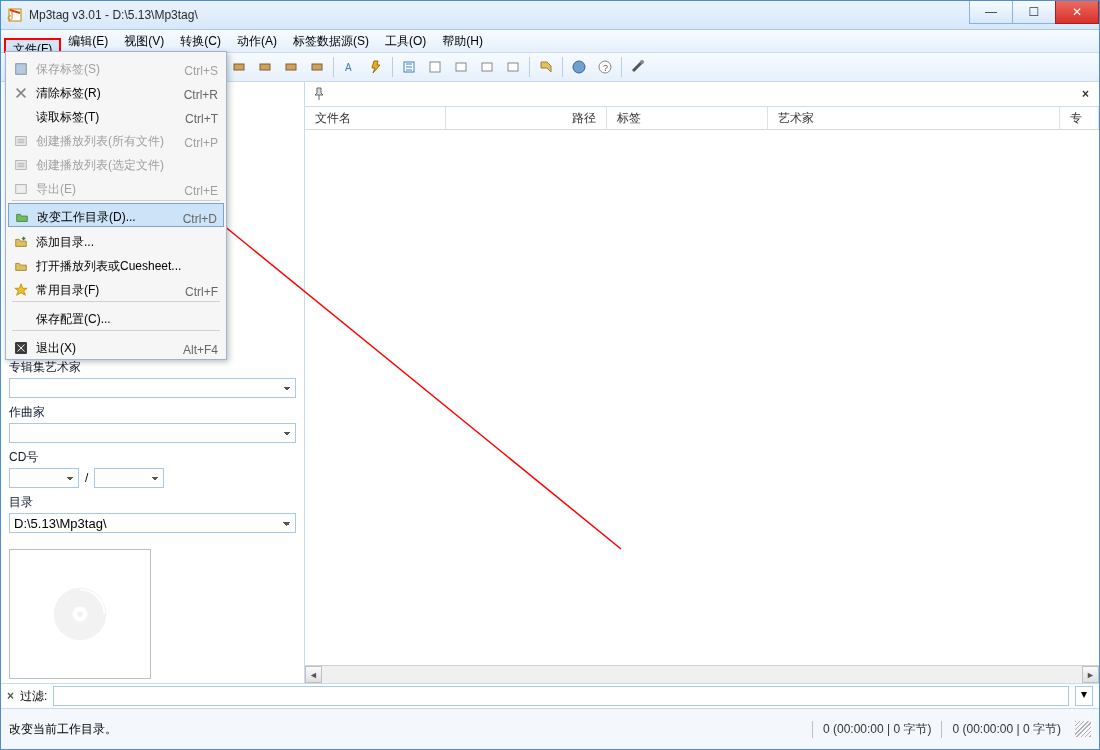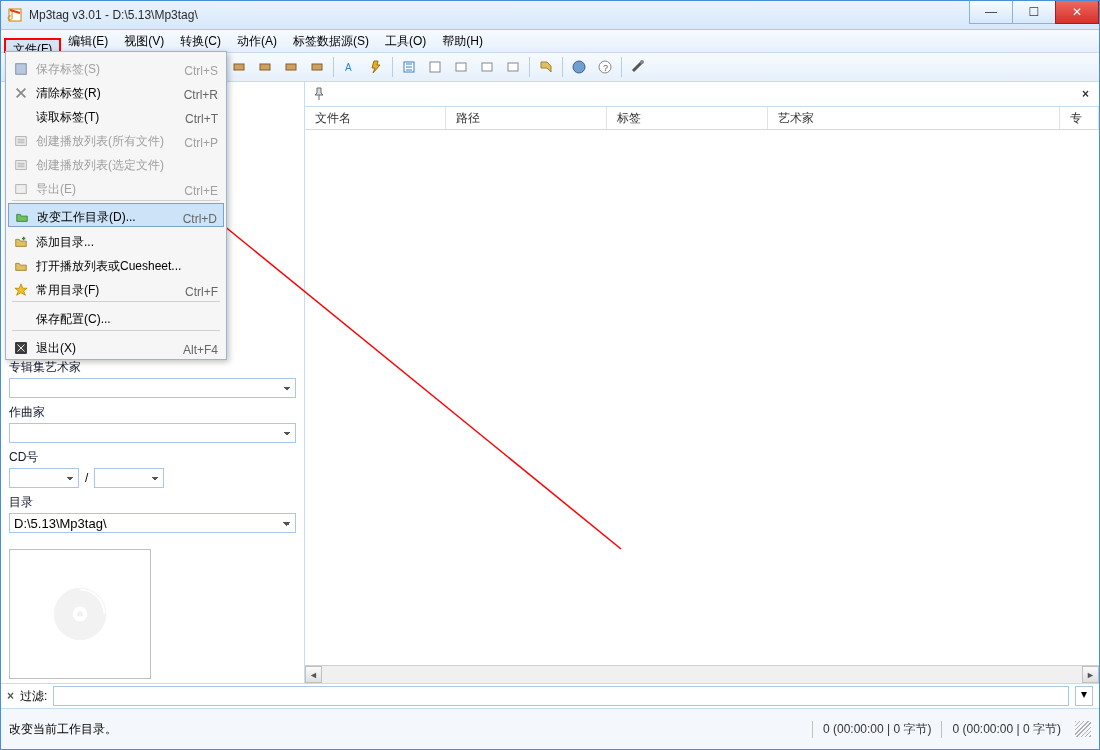--- a/index.html
+++ b/index.html
@@ -34,21 +34,21 @@
 .cd-slash{padding:0 2px;}
 .album-art{width:140px;height:140px;border:1px solid #c0c0c0;background:#fff;display:flex;align-items:center;justify-content:center;margin-top:10px;}
 .album-art svg{width:60px;height:60px;opacity:.25;}
 
 .content{flex:1;display:flex;flex-direction:column;min-width:0;}
 .content-toolbar{height:24px;border-bottom:1px solid #c9dbee;display:flex;align-items:center;padding:0 6px;gap:4px;}
 .content-toolbar .close-x{margin-left:auto;font-weight:bold;color:#333;padding:0 4px;}
 .list-header{height:22px;display:flex;border-bottom:1px solid #d9d9d9;background:#fff;}
 .lh-cell{border-right:1px solid #e2e2e2;padding:3px 10px;color:#333;white-space:nowrap;}
 .lh-cell.w1{width:120px;flex:0 0 120px;}
-.lh-cell.w2{width:140px;flex:0 0 140px;}
+.lh-cell.w2{width:140px;flex:0 0 140px;text-align:right;}
 .lh-cell.w3{width:140px;flex:0 0 140px;}
 .lh-cell.w4{width:140px;flex:0 0 140px;}
 .lh-cell.w5{flex:1;}
 .lh-cell.w6{width:18px;flex:0 0 18px;}
 .list-body{flex:1;background:#fff;position:relative;}
 .h-scroll{height:17px;background:#f0f0f0;border-top:1px solid #d0d0d0;position:relative;}
 .h-scroll .sb-left,.h-scroll .sb-right{position:absolute;top:0;width:17px;height:17px;background:linear-gradient(#fafafa,#e0e0e0);border:1px solid #c0c0c0;box-sizing:border-box;font-size:9px;display:flex;align-items:center;justify-content:center;color:#555;}
 .h-scroll .sb-left{left:0;}
 .h-scroll .sb-right{right:0;}
 

